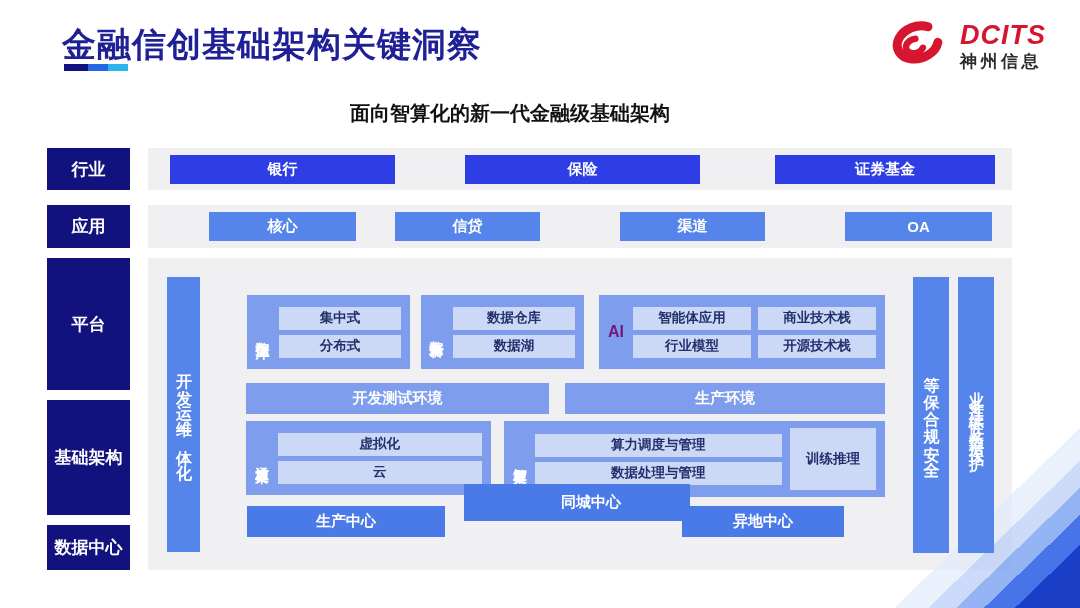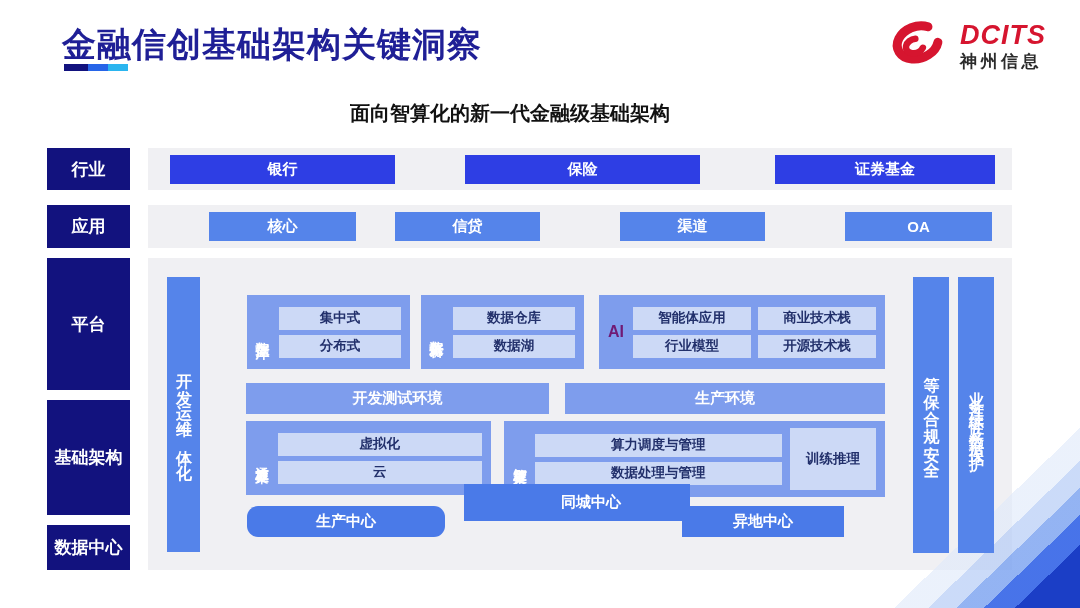--- a/index.html
+++ b/index.html
@@ -159,20 +159,20 @@
 
   <div class="group" style="left:504px;top:421px;width:381px;height:76px;gap:8px;">
     <span class="gl" style="font-size:13.5px;">智算框架</span>
     <div class="gcol">
       <div class="cell">算力调度与管理</div>
       <div class="cell">数据处理与管理</div>
     </div>
     <div class="cell tall">训练推理</div>
   </div>
 
-  <div class="box b3" style="left:247px;top:506px;width:198px;height:31px;border-radius:11px;">生产中心</div>
+  <div class="box b3" style="left:247px;top:506px;width:198px;height:31px;">生产中心</div>
   <div class="box b3" style="left:464px;top:484px;width:198px;height:37px;padding-left:28px;">同城中心</div>
   <div class="box b3" style="left:682px;top:506px;width:162px;height:31px;">异地中心</div>
 
   <div class="vbar sec" style="left:913px;top:277px;width:36px;height:276px;">等保合规安全</div>
   <div class="vbar cont" style="left:958px;top:277px;width:36px;height:276px;">业务连续性及数据保护</div>
 
 </div>
 
 </body></html>

